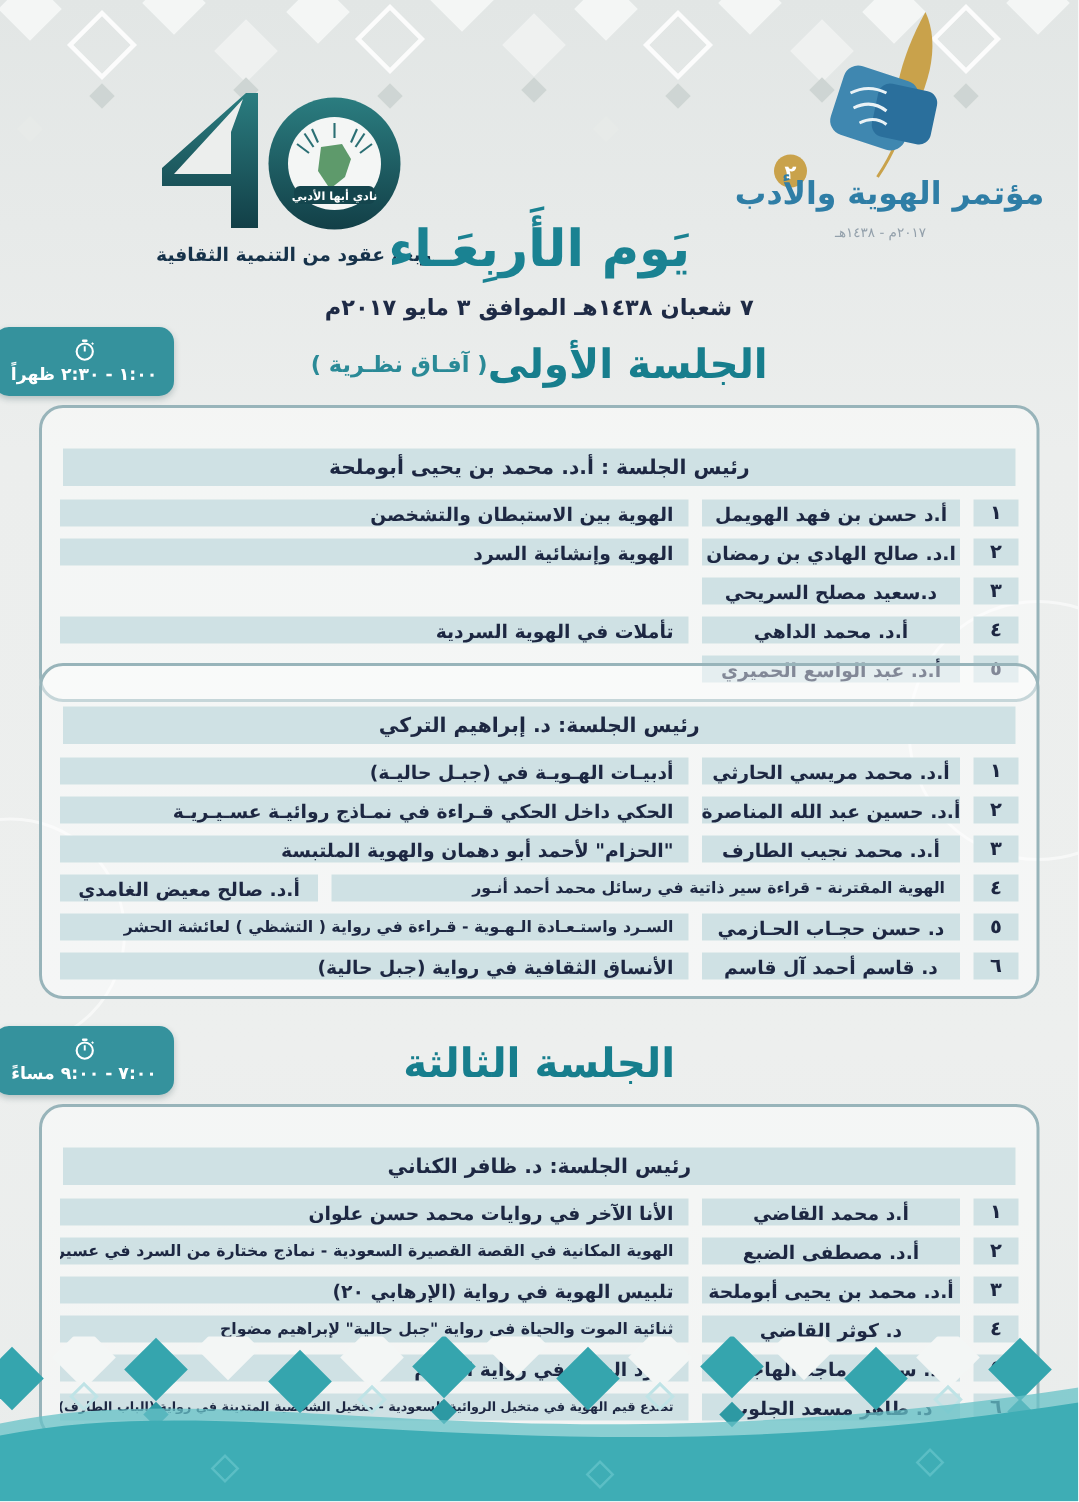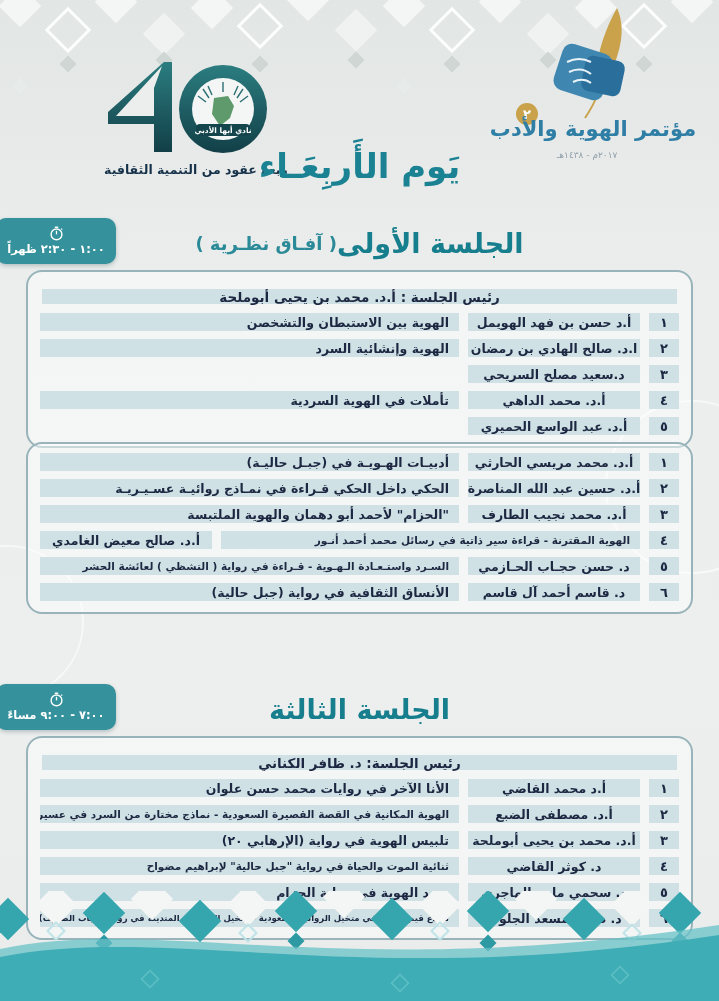--- a/index.html
+++ b/index.html
@@ -20,30 +20,30 @@
   .day-title{position:absolute;top:146px;left:0;right:0;text-align:center;
              font-size:34px;font-weight:bold;color:#1a8292;letter-spacing:1px;}
   .date-line{position:absolute;top:196px;left:0;right:0;text-align:center;
              font-size:15px;font-weight:bold;color:#1e2a45;direction:rtl;}
 
   
   .session{position:absolute;left:0;right:0;}
   .s1{top:216px}.s2{top:442px}.s3{top:682px}
   .sess-head{position:relative;height:54px;display:flex;align-items:center;justify-content:center;gap:0;direction:rtl;}
   .sess-title{font-size:27px;font-weight:bold;color:#177e8d;}
-  .sess-sub{font-size:18px;font-weight:bold;color:#2a8a97;}
+  .sess-sub{font-size:15px;font-weight:bold;color:#2a8a97;}
   .sess-sub:empty{display:none;}
   .badge{position:absolute;left:-4px;top:2px;width:120px;height:46px;background:#35929d;
          border-radius:10px;color:#fff;display:flex;flex-direction:column;align-items:center;
          justify-content:center;gap:1px;box-shadow:0 2px 4px rgba(20,60,65,.25);}
   .badge .time{font-size:11.5px;font-weight:bold;direction:rtl;}
   .container{margin:0 26px;border:2px solid #98b4ba;border-radius:16px;
              background:rgba(255,255,255,.45);padding:9px 12px 11px;}
-  .chair{height:15px;background:#cfe1e4;display:flex;align-items:center;justify-content:center;
-         font-weight:bold;font-size:13.5px;color:#1d2742;margin:8px 2px 9px;direction:rtl;}
+  .chair{height:25px;background:#cfe1e4;display:flex;align-items:center;justify-content:center;
+         font-weight:bold;font-size:13.5px;color:#1d2742;margin:18px 2px 9px;direction:rtl;}
   .rows{display:flex;flex-direction:column;gap:8px;}
   .row{display:flex;direction:rtl;gap:9px;height:18px;}
   .cell{background:#cfe1e4;display:flex;align-items:center;color:#1d2742;font-weight:bold;overflow:hidden;white-space:nowrap;}
   .num{width:30px;justify-content:center;font-size:13px;}
   .name{width:172px;justify-content:center;font-size:12.5px;}
   .topic{flex:1;justify-content:flex-start;padding:0 10px;font-size:12.5px;}
   .topic.sm{font-size:10.5px;}
   .topic.xs{font-size:8.5px;}
 </style>
 </head>
@@ -137,20 +137,21 @@
       <rect x="118" y="56" width="40" height="36" rx="8" transform="rotate(12 138 74)" fill="#2a6f9c"></rect>
       <path d="M102,60 q12,-6 24,0 M104,70 q12,-6 22,2 M108,80 q10,-5 18,1" stroke="#e9f2f6" stroke-width="2" fill="none"></path>
     </g>
     <circle cx="62" cy="112" r="11" fill="#c9a24b"></circle>
     <text x="62" y="117" text-anchor="middle" font-size="13" font-weight="bold" fill="#ffffff">٢</text>
     <text x="128" y="134" text-anchor="middle" font-size="21" font-weight="bold" fill="#2f7ea6">مؤتمر الهوية والأدب</text>
     <text x="122" y="156" text-anchor="middle" font-size="9" fill="#93a0ab">٢٠١٧م - ١٤٣٨هـ</text>
   </svg>
 
   <div class="day-title">يَوم الأَربِعَـاء</div>
+  <div class="date-line">٧ شعبان ١٤٣٨هـ الموافق ٣ مايو ٢٠١٧م</div>
 
   <div class="session s1">
     <div class="sess-head">
       <div class="badge">
         <svg width="15" height="15" viewBox="0 0 15 15">
           <rect x="5.6" y="0.4" width="3.8" height="1.6" rx="0.8" fill="#fff"></rect>
           <circle cx="7.5" cy="8.4" r="5.4" fill="none" stroke="#fff" stroke-width="1.4"></circle>
           <line x1="7.5" y1="8.4" x2="7.5" y2="4.8" stroke="#fff" stroke-width="1.3"></line>
           <line x1="12.2" y1="2.6" x2="13.2" y2="3.6" stroke="#fff" stroke-width="1.2"></line>
         </svg>
@@ -184,20 +185,21 @@
           <div class="row">
             <div class="cell num">٥</div>
             <div class="cell name">أ.د. عبد الواسع الحميري</div>
           </div>
         </div>
     </div>
   </div>
 
   <div class="session s2">
     <div class="container">
+      <div class="chair">رئيس الجلسة: د. إبراهيم التركي</div>
       <div class="rows">
           <div class="row">
             <div class="cell num">١</div>
             <div class="cell name">أ.د. محمد مريسي الحارثي</div>
             <div class="cell topic">أدبيـات الهـويـة في (جبـل حاليـة)</div>
           </div>
           <div class="row">
             <div class="cell num">٢</div>
             <div class="cell name">أ.د. حسين عبد الله المناصرة</div>
             <div class="cell topic">الحكي داخل الحكي قـراءة في نمـاذج روائيـة عسـيـريـة</div>

